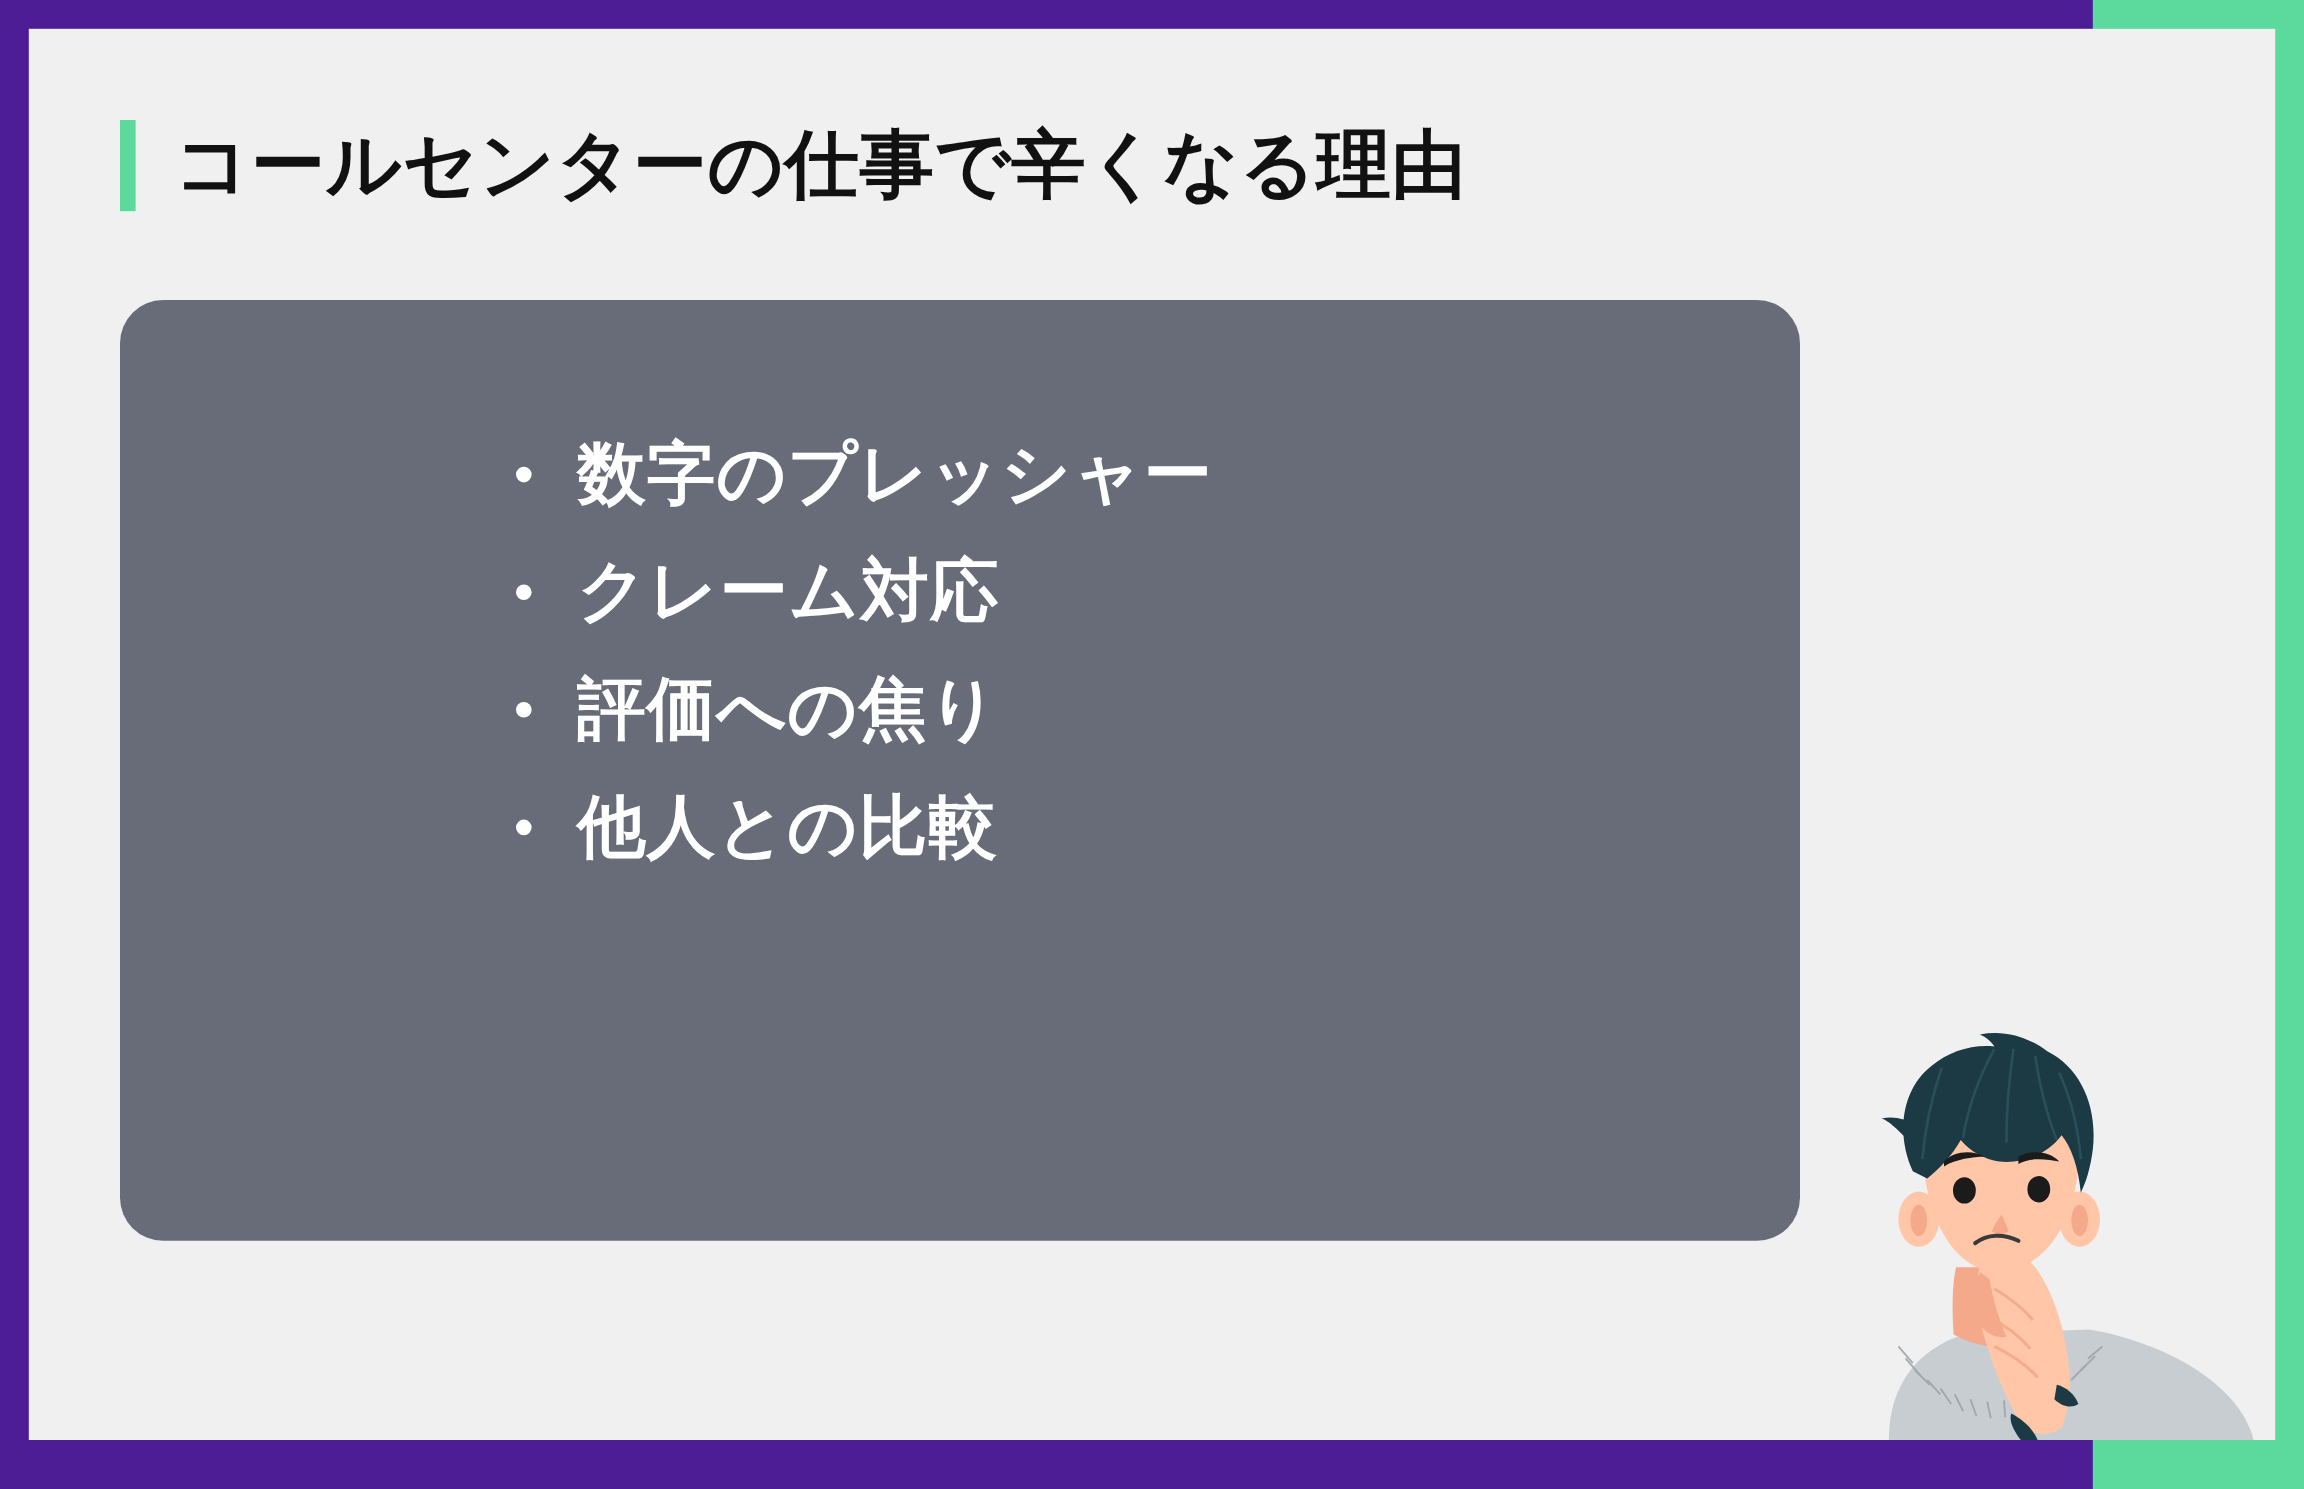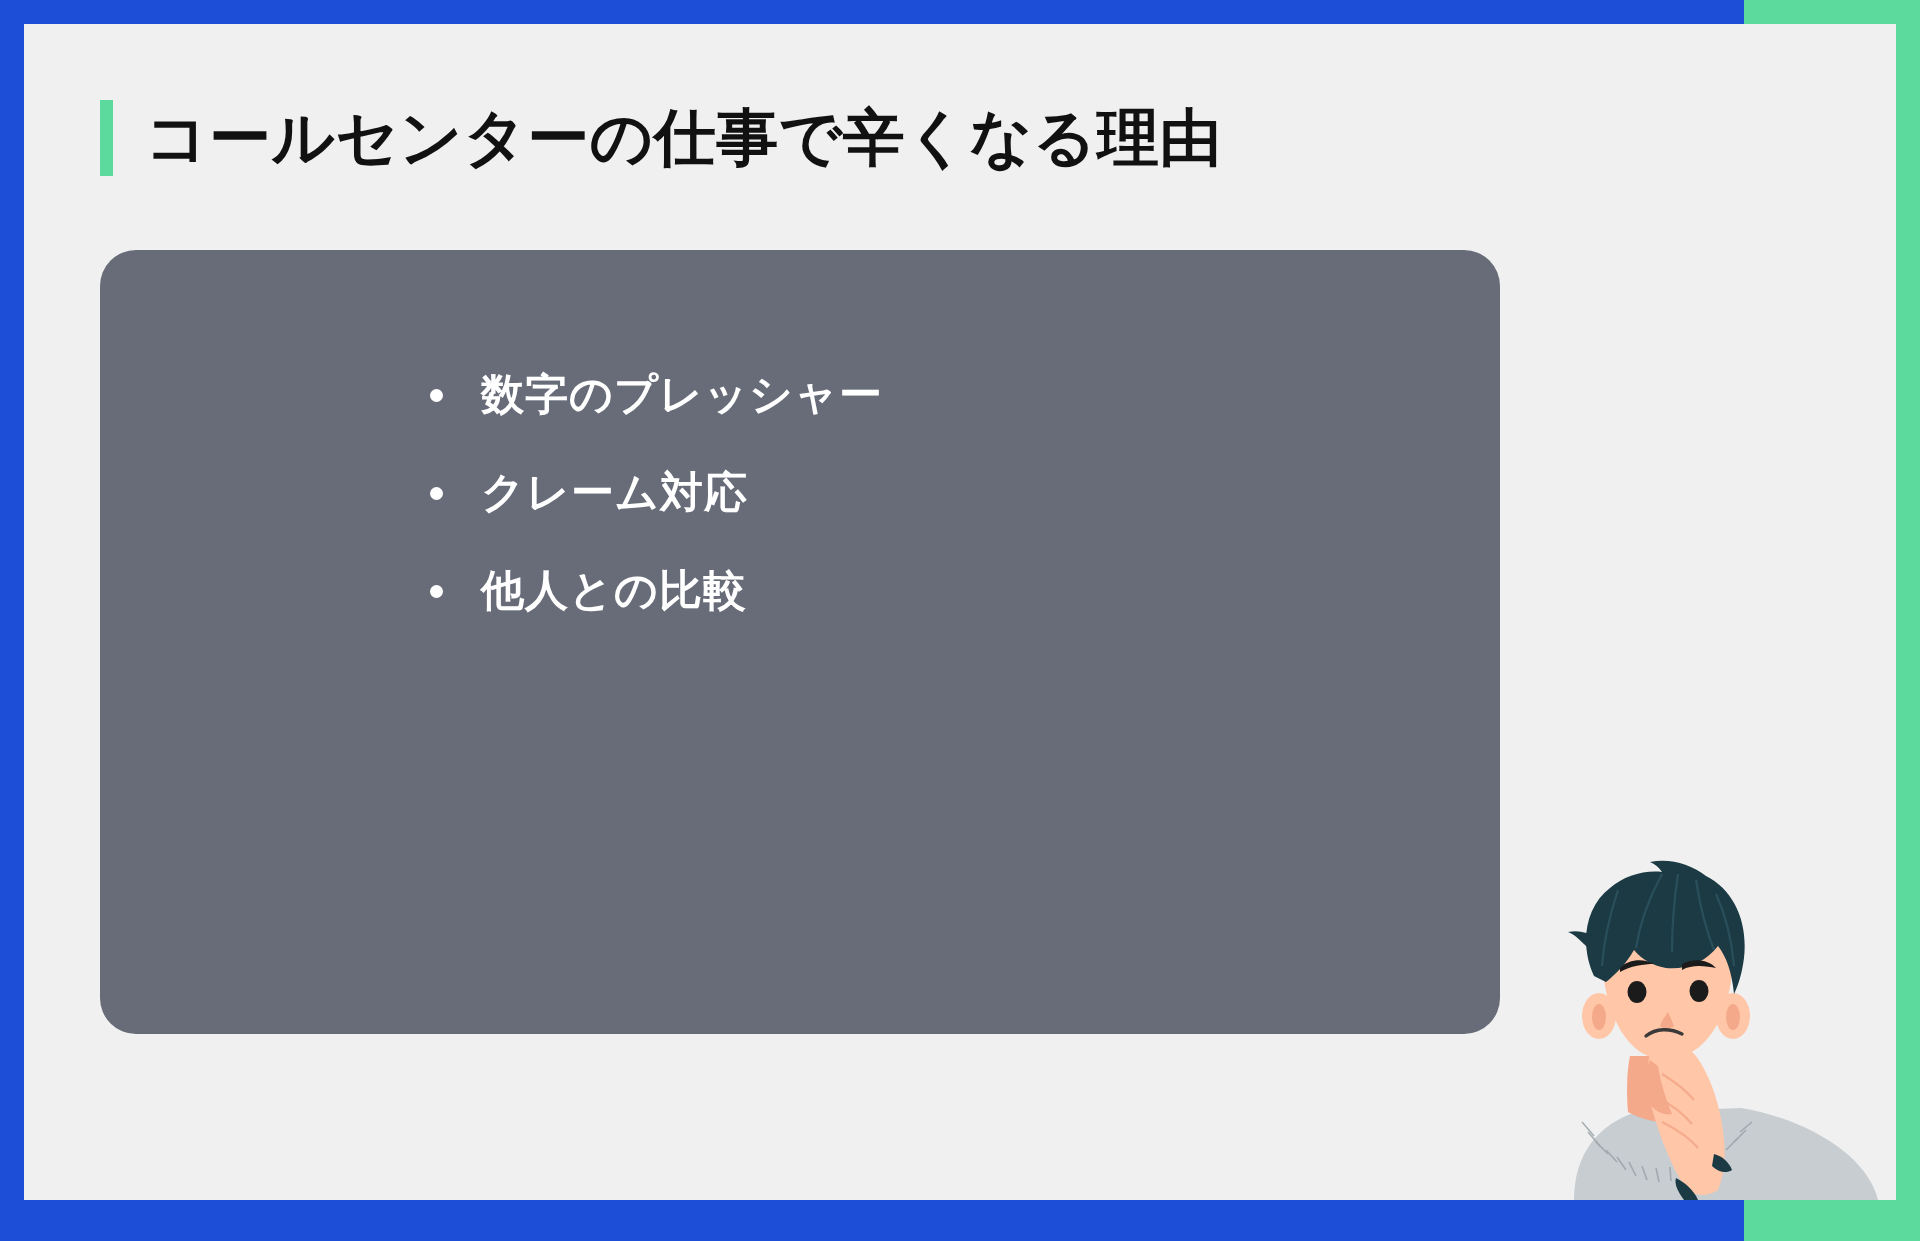--- a/index.html
+++ b/index.html
@@ -10,21 +10,21 @@
   }
   body {
     font-family: "Liberation Sans", "DejaVu Sans", sans-serif;
     background: #5CDA9E;
   }
 
   #slide {
     position: relative;
     width: 1744px;
     height: 1241px;
-    background: #1d4ed8;
+    background: #4c1d95;
   }
 
   
   #inner-canvas {
     position: absolute;
     left: 24px;
     top: 24px;
     width: 1872px;
     height: 1176px;
     background: #F0F0F0;
@@ -71,21 +71,21 @@
     position: absolute;
     left: 330px;
     top: 96px;
     list-style: none;
   }
   .bullet-item {
     display: flex;
     align-items: center;
     height: 98px;
     color: #FFFFFF;
-    font-size: 43px;
+    font-size: 57px;
     font-weight: 700;
     letter-spacing: 1px;
     white-space: nowrap;
   }
   .bullet-dot {
     width: 13px;
     height: 13px;
     border-radius: 50%;
     background: #FFFFFF;
     flex: 0 0 auto;
@@ -116,20 +116,24 @@
 
     <div id="content-panel">
       <ul id="bullet-list">
         <li class="bullet-item">
           <span class="bullet-dot"></span>
           <span>数字のプレッシャー</span>
         </li>
         <li class="bullet-item">
           <span class="bullet-dot"></span>
           <span>クレーム対応</span>
+        </li>
+        <li class="bullet-item">
+          <span class="bullet-dot"></span>
+          <span>評価への焦り</span>
         </li>
         <li class="bullet-item">
           <span class="bullet-dot"></span>
           <span>他人との比較</span>
         </li>
       </ul>
     </div>
 
     <div id="illustration">
       <svg width="330" height="340" viewBox="0 0 330 340" xmlns="http://www.w3.org/2000/svg">

